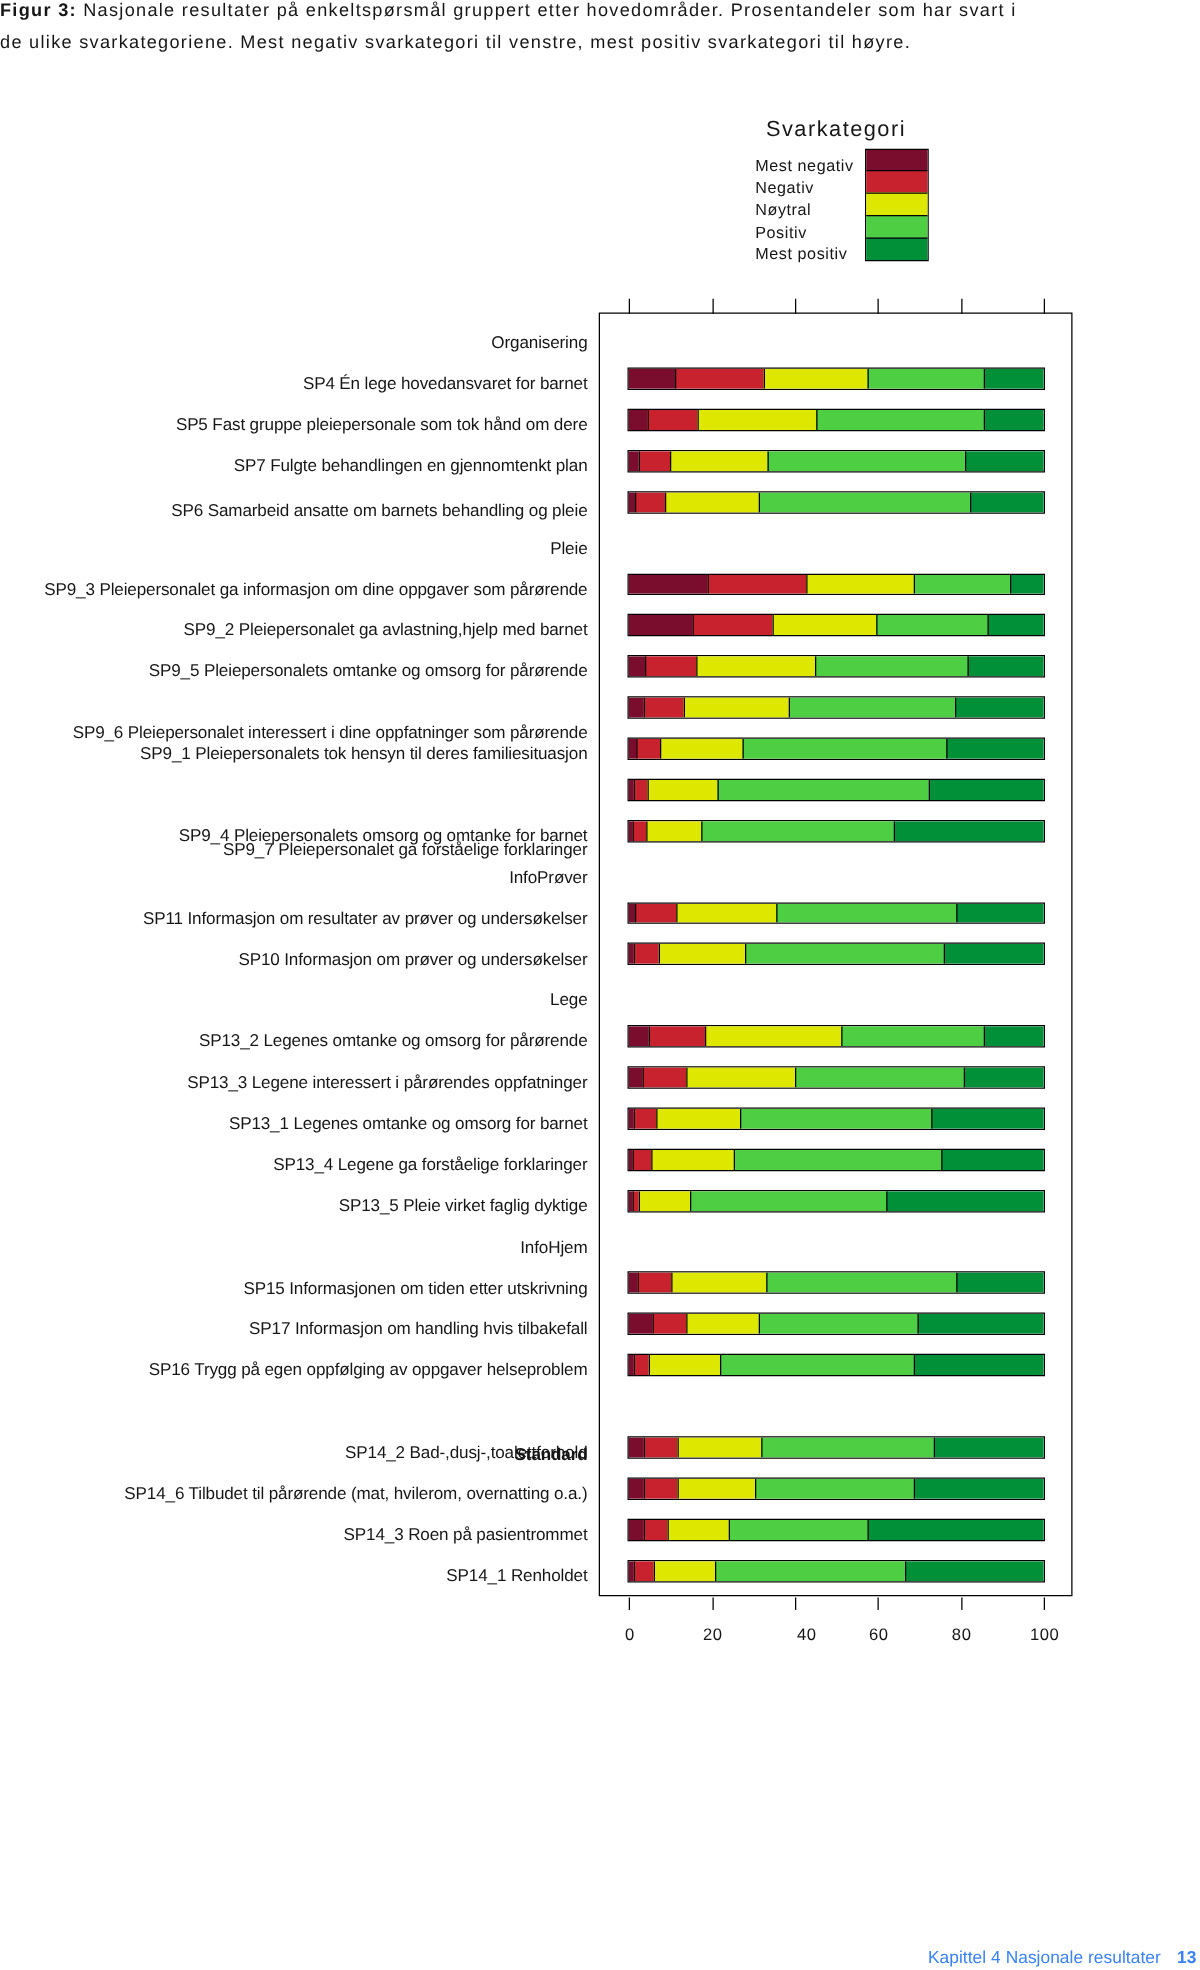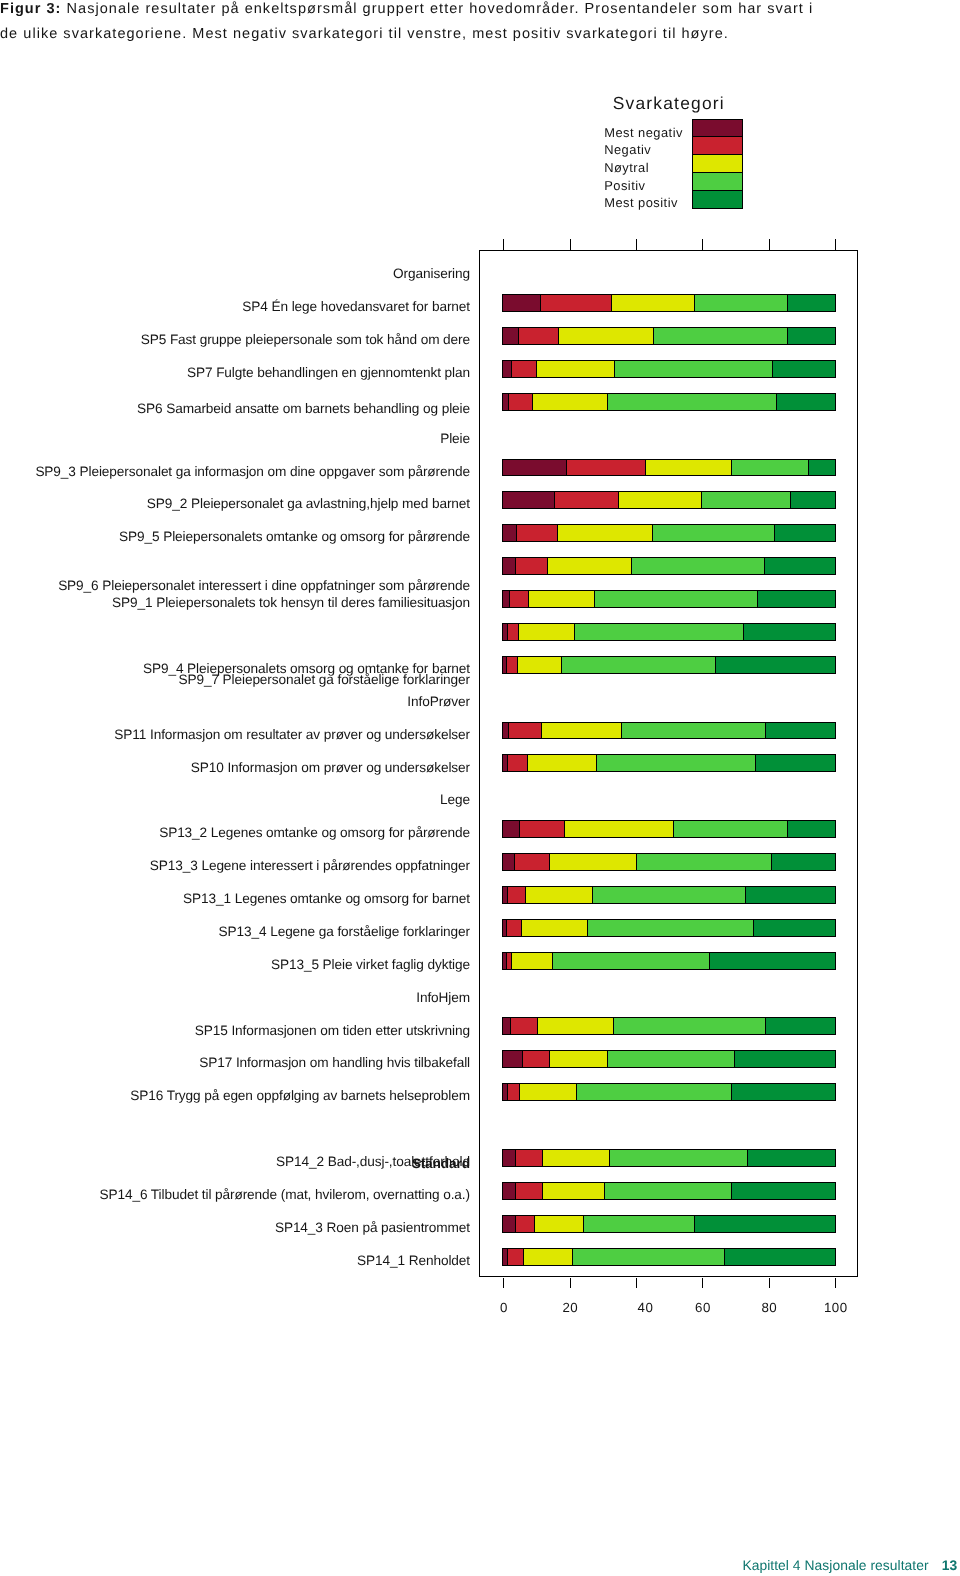--- a/index.html
+++ b/index.html
@@ -60,21 +60,21 @@
   .bar {
     position:absolute; border:1.4px solid #000;
     box-sizing:border-box; display:flex; overflow:hidden;
   }
   .seg { height:100%; box-sizing:border-box; }
   .seg + .seg { border-left:1.2px solid #000; }
 
   
   #footer {
     position:absolute; left:742.4px; top:1559.3px; font-size:13.85px;
-    white-space:nowrap; color:#0f766e; line-height:1; letter-spacing:0.05px;
+    white-space:nowrap; color:#3b82f6; line-height:1; letter-spacing:0.05px;
   }
   #footer .pg { font-weight:bold; margin-left:13px; }
   #footer .ch { font-weight:normal; }
 </style>
 </head>
 <body>
 
 <div id="page">
 
   <div id="caption"><b>Figur 3:</b><span> Nasjonale resultater på enkeltspørsmål gruppert etter hovedområder. Prosentandeler som har svart i de ulike svarkategoriene. Mest negativ svarkategori til venstre, mest positiv svarkategori til høyre.</span></div>
@@ -274,21 +274,21 @@
         <div class="seg" title="Mest positiv: 21.1%" style="flex: 0 0 70.0098px; background: rgb(1, 144, 56);"></div>
       </div>
       <div class="rowlabel" style="top: 805.42px;">SP17 Informasjon om handling hvis tilbakefall</div>
       <div class="bar" style="left: 22.9px; top: 799.37px; height: 17.9px; width: 333.2px;">
         <div class="seg" title="Mest negativ: 5.7%" style="flex: 0 0 18.9126px; background: rgb(122, 12, 46);"></div>
         <div class="seg" title="Negativ: 8%" style="flex: 0 0 26.544px; background: rgb(201, 34, 47);"></div>
         <div class="seg" title="Nøytral: 17.5%" style="flex: 0 0 58.065px; background: rgb(222, 231, 0);"></div>
         <div class="seg" title="Positiv: 38.2%" style="flex: 0 0 126.748px; background: rgb(78, 206, 66);"></div>
         <div class="seg" title="Mest positiv: 30.6%" style="flex: 0 0 101.531px; background: rgb(1, 144, 56);"></div>
       </div>
-      <div class="rowlabel" style="top: 838.3px;">SP16 Trygg på egen oppfølging av barnets helseproblem</div>
+      <div class="rowlabel" style="top: 838.3px;">SP16 Trygg på egen oppfølging av oppgaver helseproblem</div>
       <div class="bar" style="left: 22.9px; top: 832.25px; height: 17.9px; width: 333.2px;">
         <div class="seg" title="Mest negativ: 1.1%" style="flex: 0 0 3.6498px; background: rgb(122, 12, 46);"></div>
         <div class="seg" title="Negativ: 3.6%" style="flex: 0 0 11.9448px; background: rgb(201, 34, 47);"></div>
         <div class="seg" title="Nøytral: 17.1%" style="flex: 0 0 56.7378px; background: rgb(222, 231, 0);"></div>
         <div class="seg" title="Positiv: 46.7%" style="flex: 0 0 154.951px; background: rgb(78, 206, 66);"></div>
         <div class="seg" title="Mest positiv: 31.5%" style="flex: 0 0 104.517px; background: rgb(1, 144, 56);"></div>
       </div>
       <div class="rowlabel" style="top: 906px; font-weight: bold;">Standard</div>
       <div class="rowlabel" style="top: 904.06px;">SP14_2 Bad-,dusj-,toalettforhold</div>
       <div class="bar" style="left: 22.9px; top: 898.01px; height: 17.9px; width: 333.2px;">

